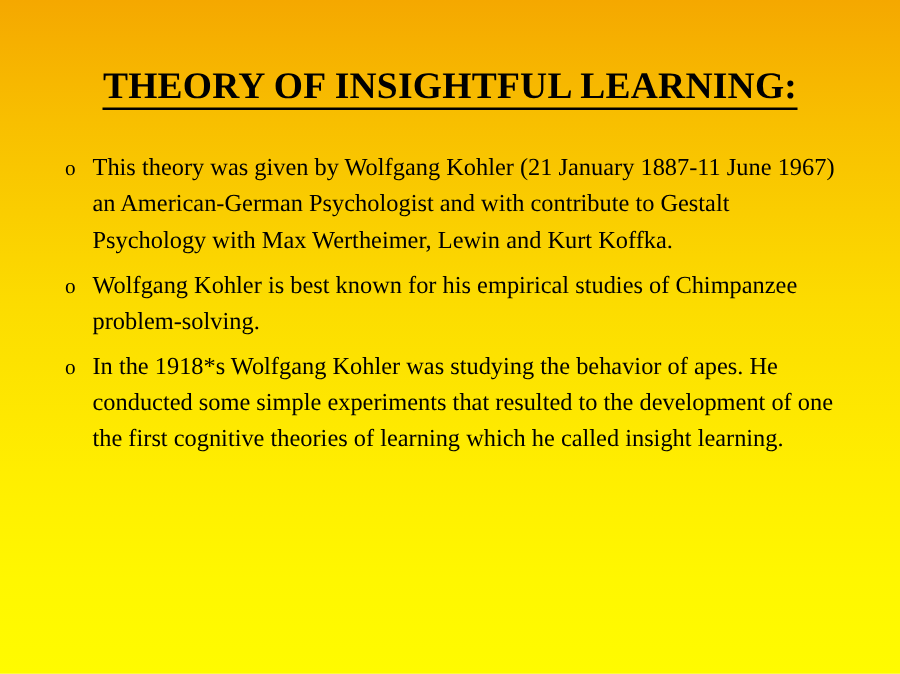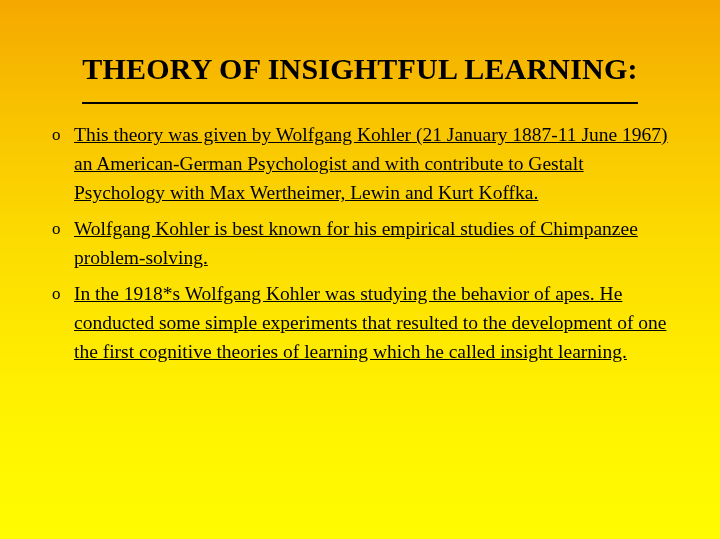--- a/index.html
+++ b/index.html
@@ -27,21 +27,21 @@
     width: 720px;
     text-align: center;
     font-family: "Liberation Serif", serif;
     font-weight: bold;
     font-size: 30px;
     color: #000000;
     letter-spacing: 0.2px;
   }
   #title span {
     border-bottom: 2.5px solid #000;
-    padding-bottom: 17px;
+    padding-bottom: 1px;
     text-align: right;
   }
   #bullets {
     position: absolute;
     top: 120px;
     left: 48px;
     width: 630px;
   }
   .bullet {
     display: flex;
@@ -58,21 +58,20 @@
     padding-left: 4px;
     box-sizing: border-box;
   }
   .btext {
     flex: 1 1 auto;
     font-family: "Liberation Serif", serif;
     font-size: 19.5px;
     line-height: 29px;
     color: #000000;
     text-align: left;
-    text-decoration: underline;
   }
 </style>
 </head>
 <body>
 
 <div id="slide">
 
   <div id="title"><span>THEORY OF INSIGHTFUL LEARNING:</span></div>
 
   <div id="bullets">

